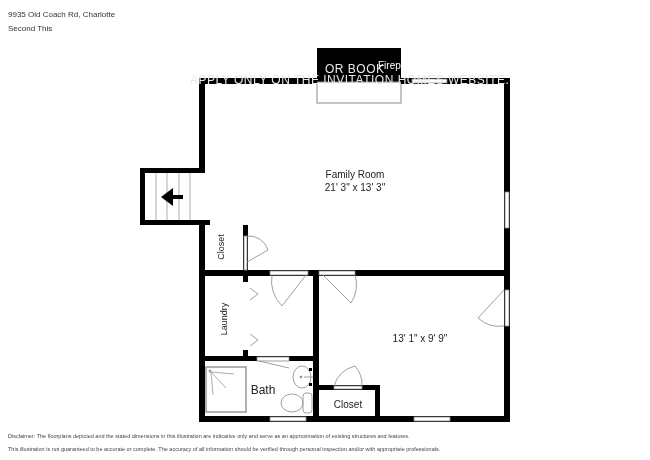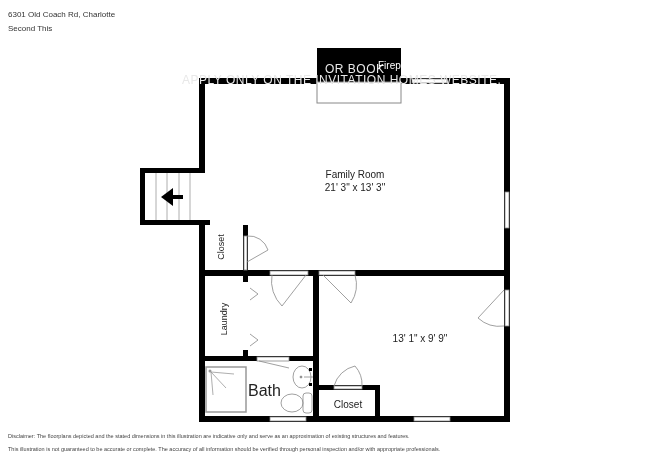--- a/index.html
+++ b/index.html
@@ -7,21 +7,21 @@
   .hdr { position: absolute; left: 8px; font-size: 8px; color: #333; }
   .disc { position: absolute; left: 8px; font-size: 5.5px; color: #444; white-space: nowrap; }
   .plan { position: absolute; left: 0; top: 0; width: 650px; height: 460px; }
   .lbl { position: absolute; text-align: center; font-size: 10px; color: #222; line-height: 13px; }
   .wm { position: absolute; font-size: 12px; color: #e8e8e8; letter-spacing: 0.5px; white-space: nowrap; }
   .fp-label { position: absolute; font-size: 10px; color: #fff; }
 </style>
 </head>
 <body>
 
-<div class="hdr" style="top:10px;">6301 Old Coach Rd, Charlotte</div>
+<div class="hdr" style="top:10px;">9935 Old Coach Rd, Charlotte</div>
 <div class="hdr" style="top:24px;">Second This</div>
 
 <svg class="plan" viewBox="0 0 650 460" xmlns="http://www.w3.org/2000/svg">
 
   <g>
     <rect x="317" y="48" width="84" height="34" fill="#000"></rect>
     <rect x="317" y="82" width="84" height="21" fill="#fff" stroke="#888" stroke-width="1"></rect>
   </g>
 
   <g fill="#000">
@@ -115,34 +115,34 @@
     <line x1="304" y1="377" x2="313" y2="377"></line>
   </g>
 
   <g fill="none" stroke="#888" stroke-width="0.8">
     <ellipse cx="292" cy="403" rx="11" ry="9"></ellipse>
     <rect x="303" y="393" width="9" height="20" rx="3"></rect>
   </g>
 </svg>
 
 <div class="wm" style="left:325px; top:62px;">OR BOOK</div>
-<div class="wm" style="left:182px; top:73px;">APPLY ONLY ON THE INVITATION HOMES WEBSITE.</div>
+<div class="wm" style="left:190px; top:73px;">APPLY ONLY ON THE INVITATION HOMES WEBSITE.</div>
 
 <div class="fp-label" style="left:337px; top:60px;padding-left:41px;">Fireplace</div>
 
 <div class="lbl" style="left:300px; top:168px; width:110px;">
   <div>Family Room</div>
   <div>21' 3" x 13' 3"</div>
 </div>
 
 <div class="lbl" style="left:202px; top:240px; width:40px; height:14px; transform: rotate(-90deg); transform-origin: center; font-size:9px;">Closet</div>
 
 <div class="lbl" style="left:200px; top:312px; width:50px; height:14px; transform: rotate(-90deg); transform-origin: center; font-size:9px;">Laundry</div>
 
-<div class="lbl" style="left:248px; top:384px; width:30px; font-size:16px;">Bath</div>
+<div class="lbl" style="left:248px; top:384px; width:30px; font-size:12px;">Bath</div>
 
 <div class="lbl" style="left:365px; top:332px; width:110px;">
   <div>13' 1" x 9' 9"</div>
 </div>
 
 <div class="lbl" style="left:322px; top:398px; width:52px;">Closet</div>
 
 <div class="disc" style="top:433px;">Disclaimer: The floorplans depicted and the stated dimensions in this illustration are indicative only and serve as an approximation of existing structures and features.</div>
 <div class="disc" style="top:446px;">This illustration is not guaranteed to be accurate or complete. The accuracy of all information should be verified through personal inspection and/or with appropriate professionals.</div>
 

